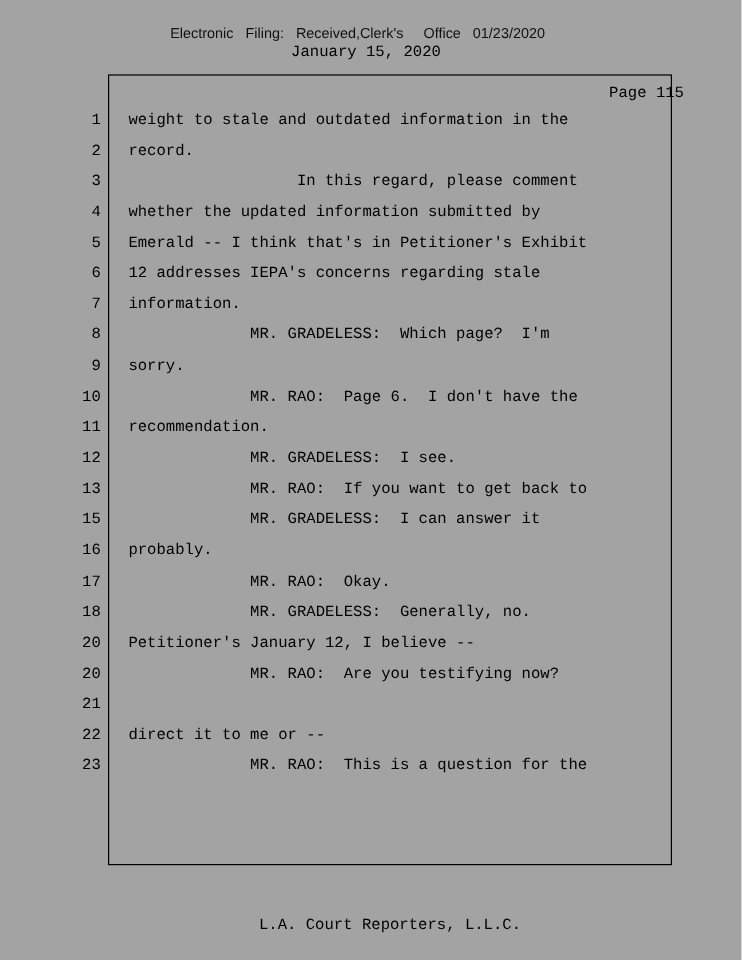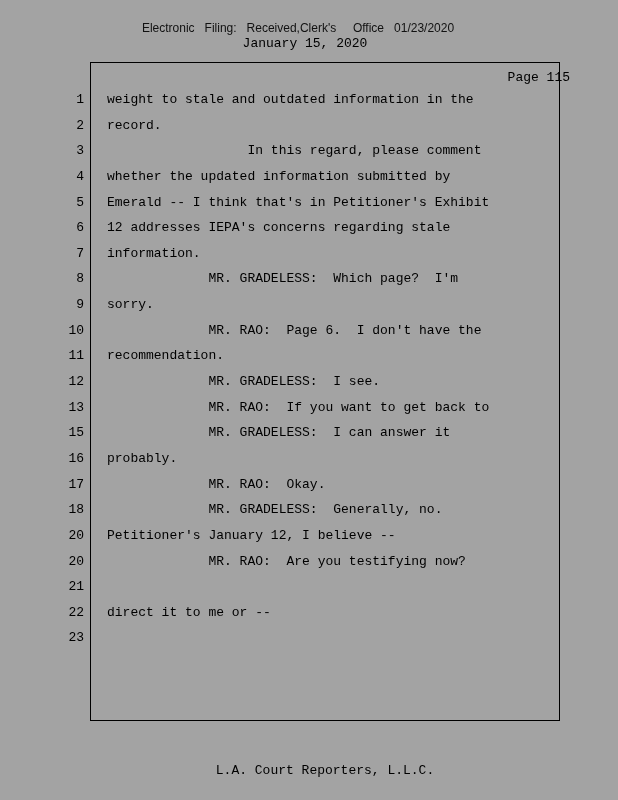--- a/index.html
+++ b/index.html
@@ -201,20 +201,21 @@
     <span class="line-num">21</span>
   </div>
 
   <div class="line-row">
     <span class="line-num">22</span>
     <span class="line-text">direct it to me or --</span>
   </div>
 
   <div class="line-row">
     <span class="line-num">23</span>
+    <span class="line-text">             MR. RAO:  This is a question for the</span>
   </div>
 
 </div>
 
   <div class="footer">
     <div>L.A. Court Reporters, L.L.C.</div>
     
   </div>
 
 </div>

